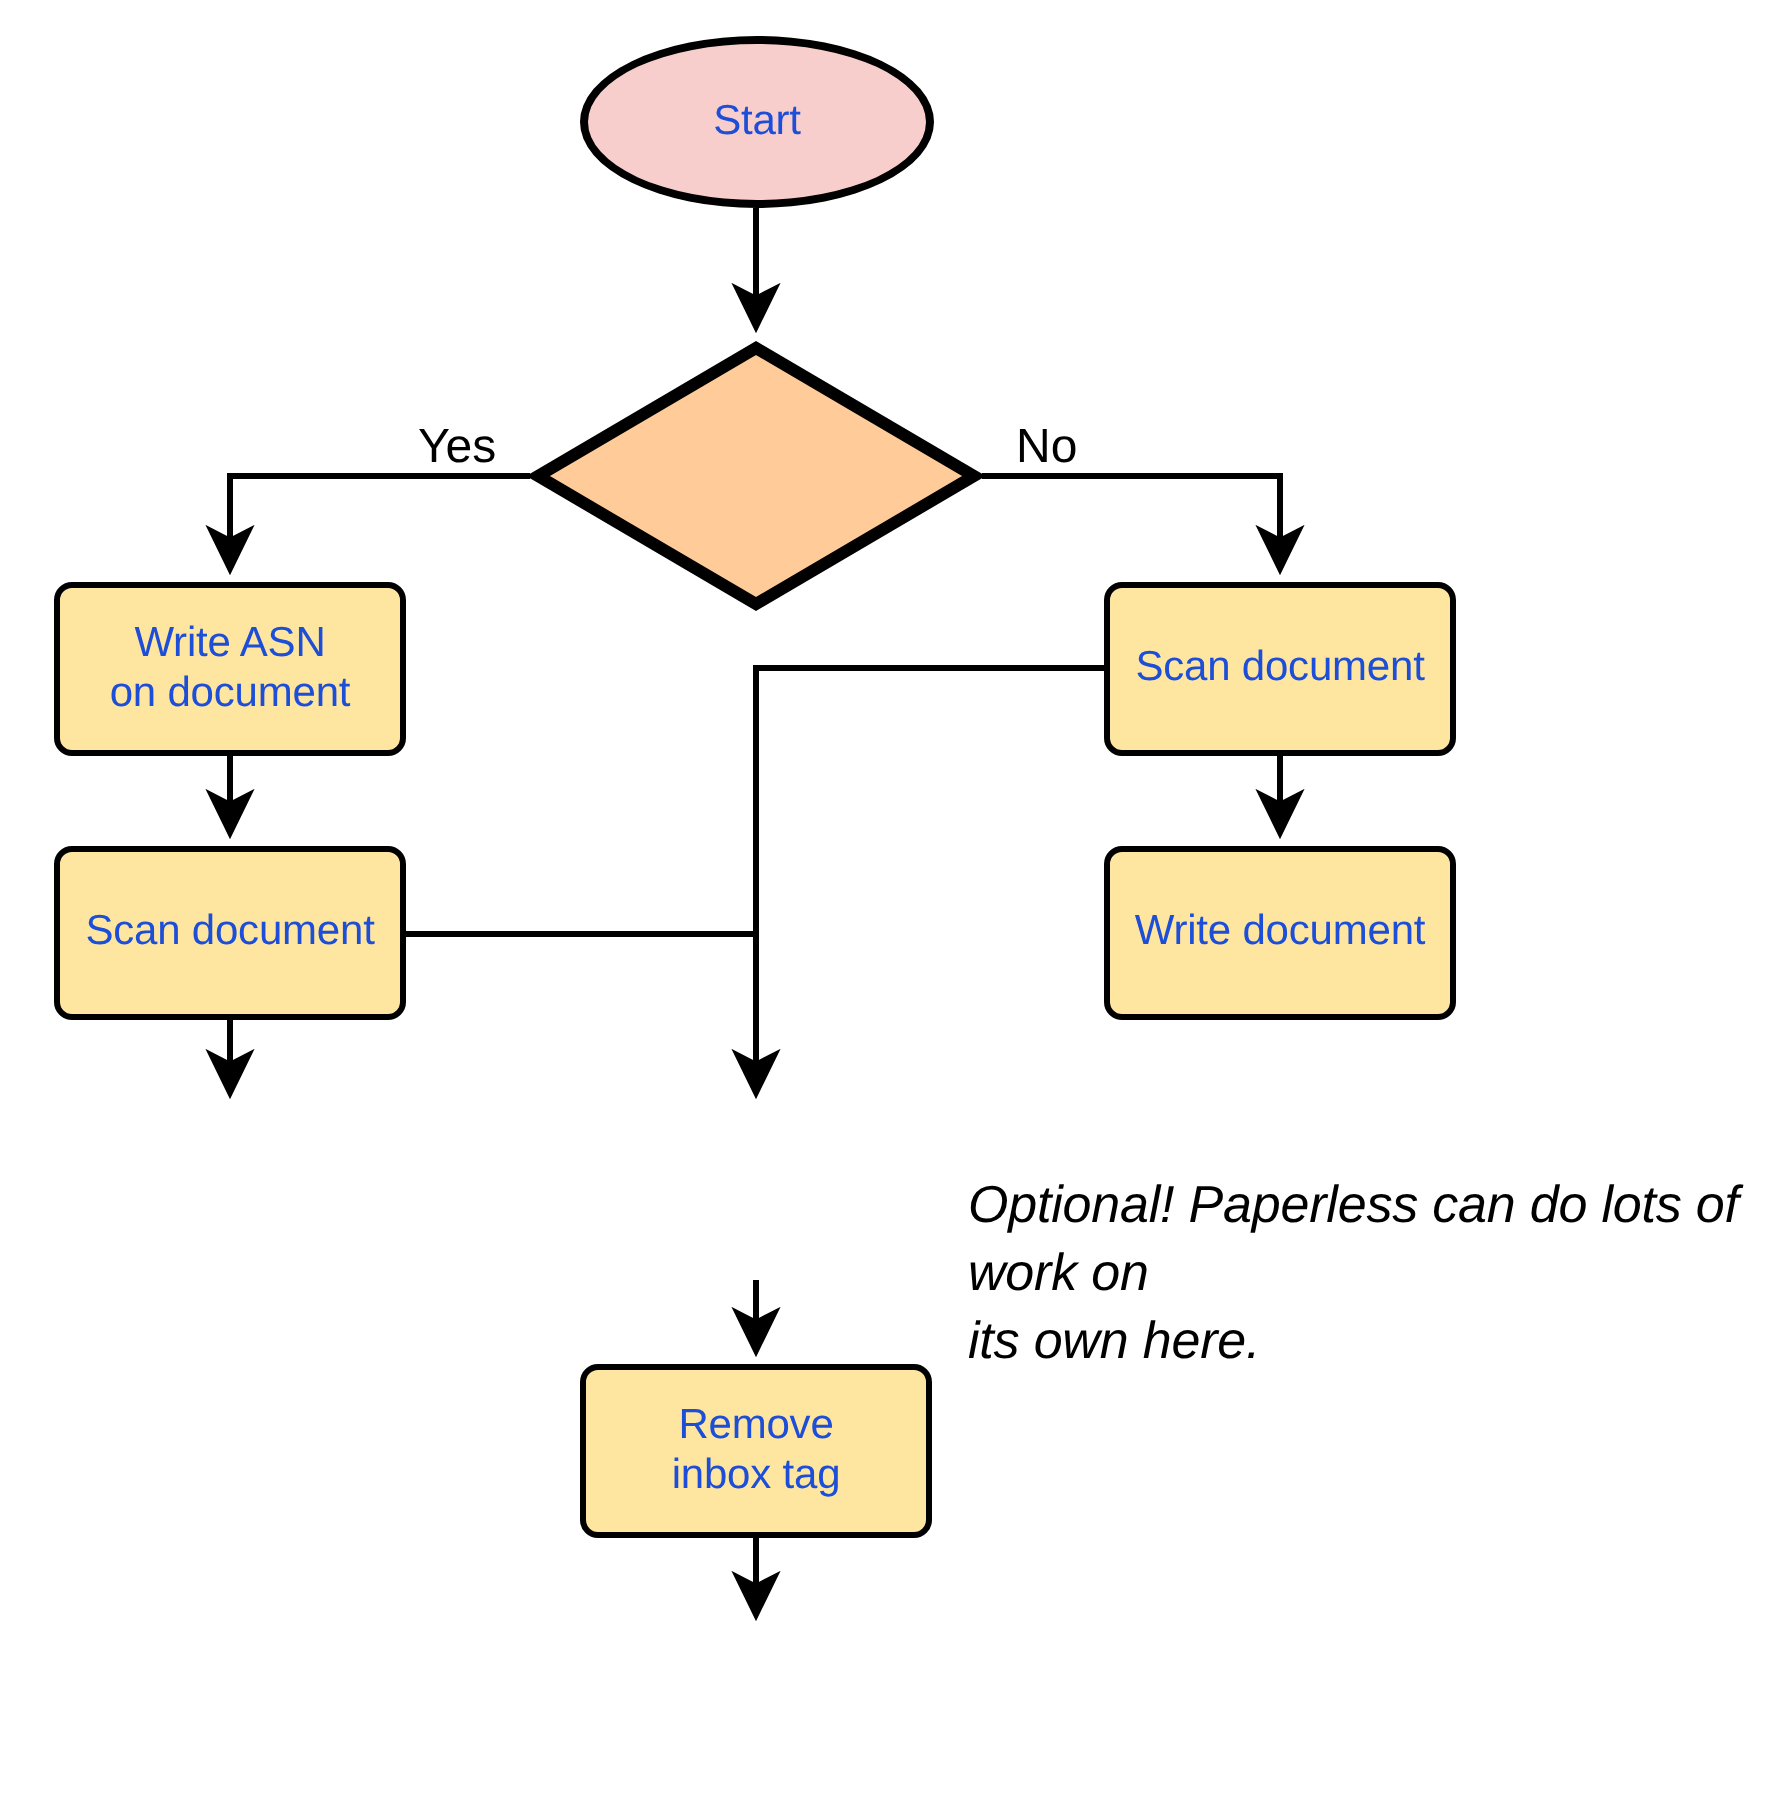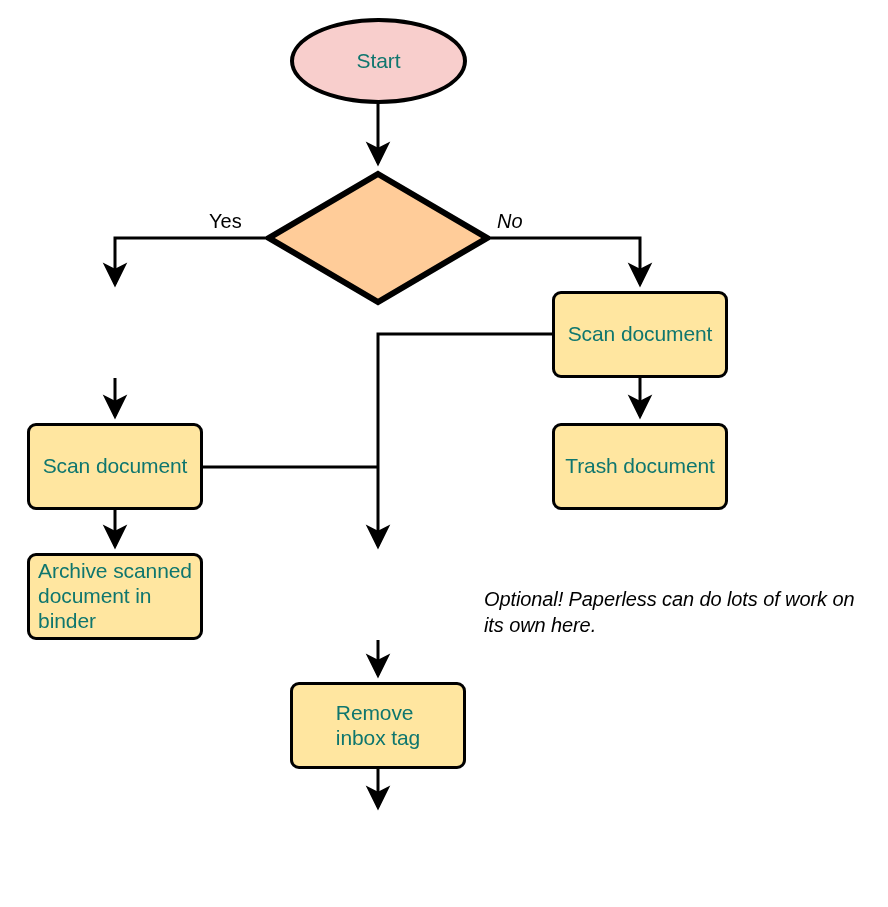--- a/index.html
+++ b/index.html
@@ -27,22 +27,22 @@
     width: 888px;
     height: 907px;
     pointer-events: none;
   }
   .node {
     position: absolute;
     box-sizing: border-box;
     display: flex;
     align-items: center;
     justify-content: center;
-    text-align: left;
-    color: #0f766e;
+    text-align: center;
+    color: #1d4ed8;
     line-height: 1.18;
     white-space: pre-line;
     font-size: 21px;
     letter-spacing: -0.1px;
   }
   .node-process {
     border: 3px solid #000000;
     border-radius: 9px;
     background: #FFE6A0;
   }
@@ -61,29 +61,29 @@
     top: 0;
     width: 100%;
     height: 100%;
   }
   .decision-label {
     position: relative;
     z-index: 2;
   }
   .edge-label {
     position: absolute;
-    font-size: 20px;
+    font-size: 24px;
     color: #000000;
     background: transparent;
     white-space: nowrap;
   }
   .annotation {
     position: absolute;
     font-style: italic;
-    font-size: 20px;
+    font-size: 26px;
     color: #000000;
     line-height: 1.3;
     white-space: pre-line;
     letter-spacing: -0.1px;
   }
 </style>
 </head>
 <body>
 
 <div id="flowchart-canvas">
@@ -120,39 +120,38 @@
     <span>Start</span>
   </div>
 
   <div class="node node-decision" style="left:265px; top:170px; width:226px; height:136px;">
     <svg class="decision-shape" viewBox="0 0 226 136" preserveAspectRatio="none" xmlns="http://www.w3.org/2000/svg">
       <polygon points="113,4 222,68 113,132 4,68" fill="#FFCC99" stroke="#000000" stroke-width="6" stroke-linejoin="miter"></polygon>
     </svg>
   </div>
 
   <div class="edge-label" style="left:209px; top:210px;">Yes</div>
-  <div class="edge-label" style="left:497px; top:210px;font-style:italic;">No</div>
+  <div class="edge-label" style="left:508px; top:210px;">No</div>
 
+  <div class="node node-process" style="left:27px; top:291px; width:176px; height:87px;">
+    <span>Write ASN
+on document</span>
+  </div>
 
   <div class="node node-process" style="left:27px; top:423px; width:176px; height:87px;">
     <span>Scan document</span>
   </div>
 
-  <div class="node node-process" style="left:27px; top:553px; width:176px; height:87px;">
-    <span>Archive scanned
-document in
-binder</span>
-  </div>
 
   <div class="node node-process" style="left:552px; top:291px; width:176px; height:87px;">
     <span>Scan document</span>
   </div>
 
   <div class="node node-process" style="left:552px; top:423px; width:176px; height:87px;">
-    <span>Trash document</span>
+    <span>Write document</span>
   </div>
 
 
   <div class="node node-process" style="left:290px; top:682px; width:176px; height:87px;">
     <span>Remove
 inbox tag</span>
   </div>
 
 
   <div class="annotation" style="left:484px; top:586px;">Optional! Paperless can do lots of work on

